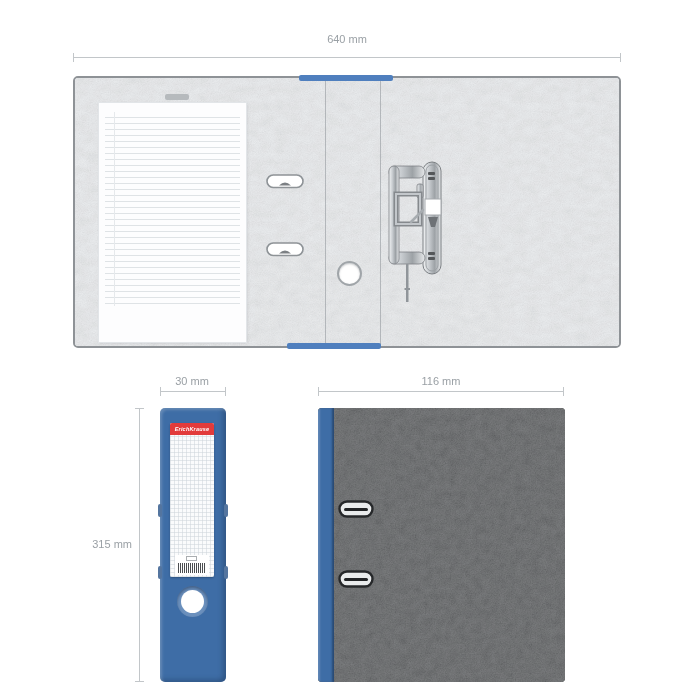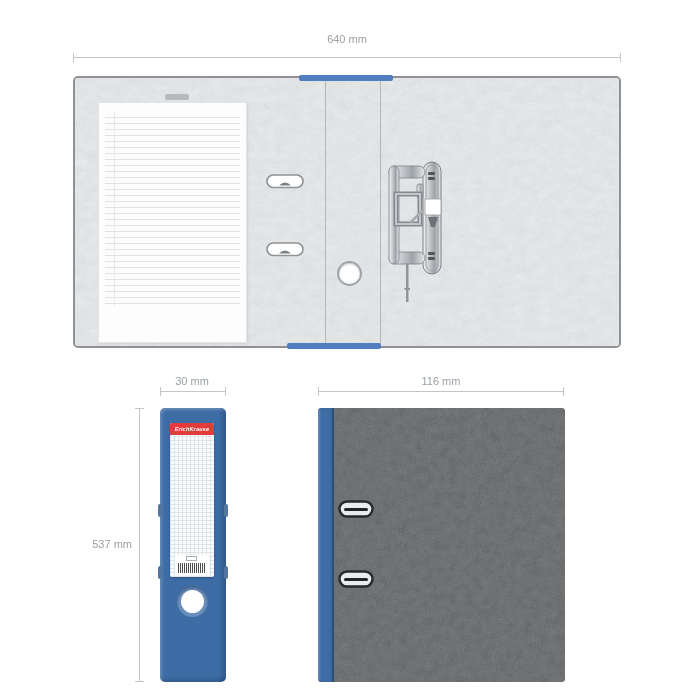--- a/index.html
+++ b/index.html
@@ -174,21 +174,21 @@
 
     <div class="edge-strip" style="left:224px;top:-3px;width:94px;"></div>
     <div class="edge-strip" style="left:212px;bottom:-3px;width:94px;"></div>
   </div>
 
   <div class="dim-label" style="left:152px;top:351px;width:80px;text-align:center;">30 mm</div>
   <div class="dim-hline" style="left:160px;top:367px;width:66px;"></div>
   <div class="tick-v" style="left:160px;top:363px;"></div>
   <div class="tick-v" style="left:225px;top:363px;"></div>
 
-  <div class="dim-label" style="left:52px;top:514px;width:80px;text-align:right;">537 mm</div>
+  <div class="dim-label" style="left:52px;top:514px;width:80px;text-align:right;">315 mm</div>
   <div class="dim-vline" style="left:139px;top:384px;height:274px;"></div>
   <div class="tick-h" style="left:135px;top:384px;"></div>
   <div class="tick-h" style="left:135px;top:657px;"></div>
 
   <div class="spine-body">
     <div class="spine-notch" style="left:-2px;top:96px;"></div>
     <div class="spine-notch" style="right:-2px;top:96px;"></div>
     <div class="spine-notch" style="left:-2px;top:158px;"></div>
     <div class="spine-notch" style="right:-2px;top:158px;"></div>
 

